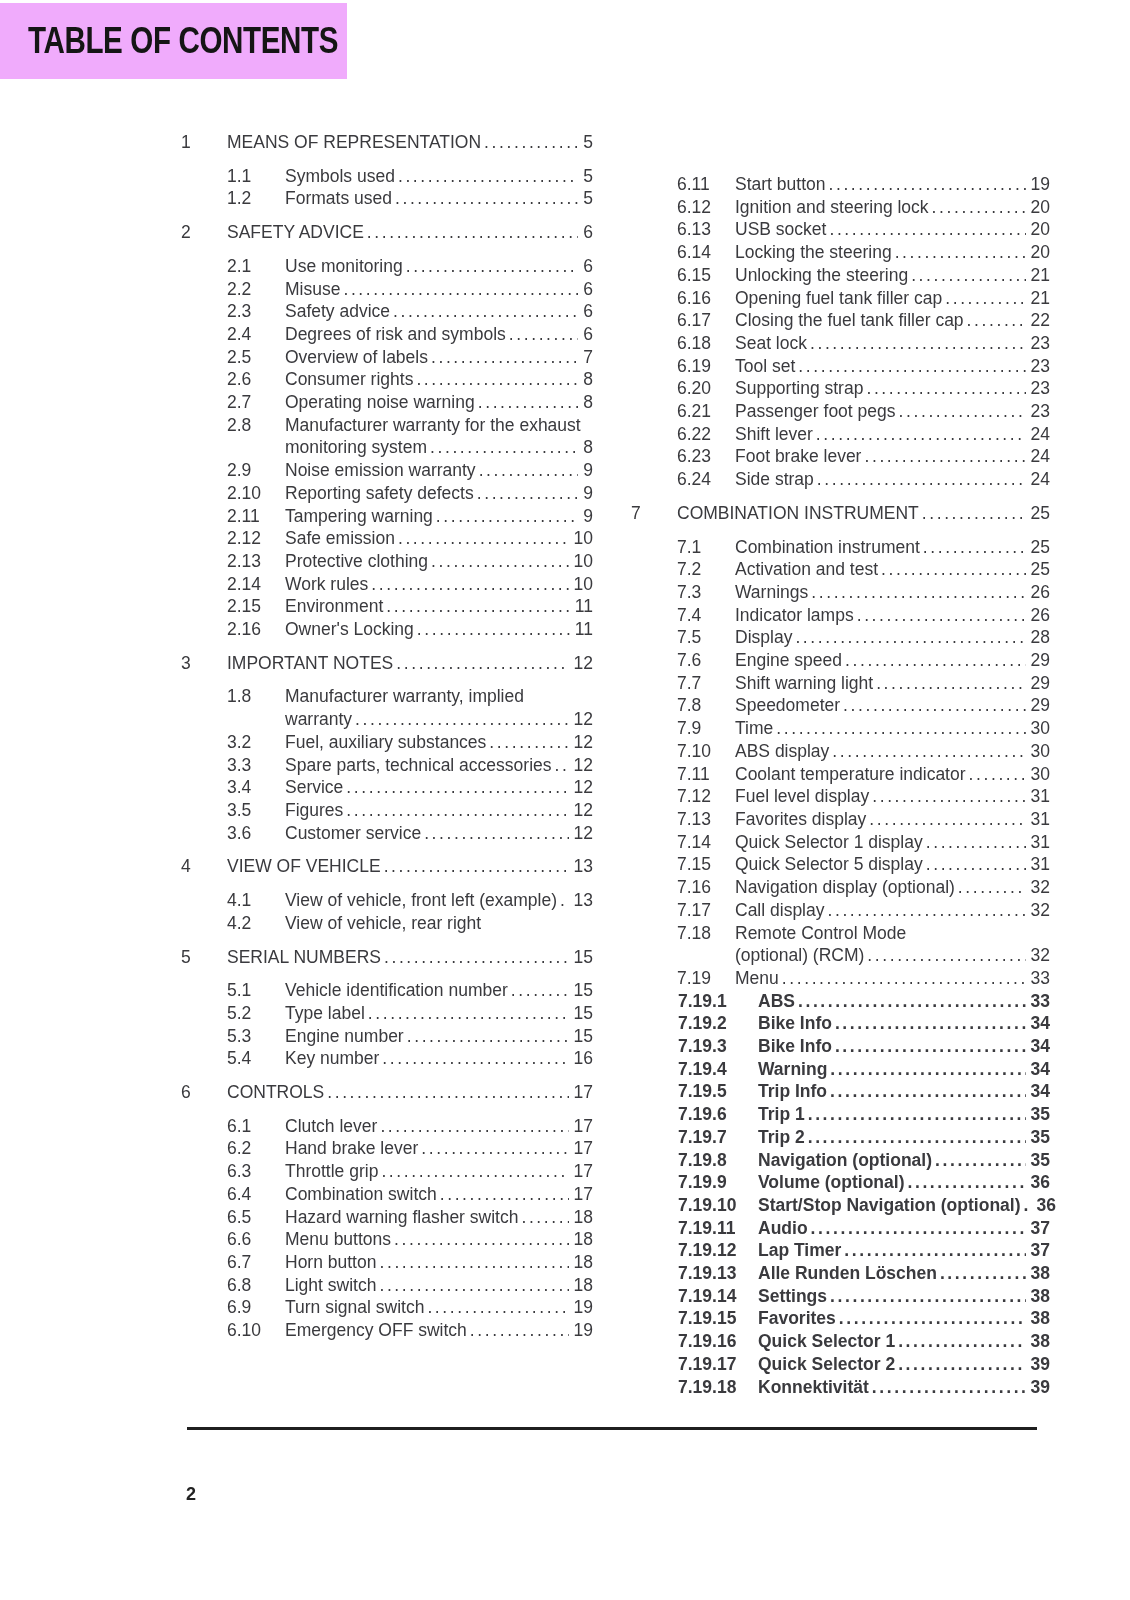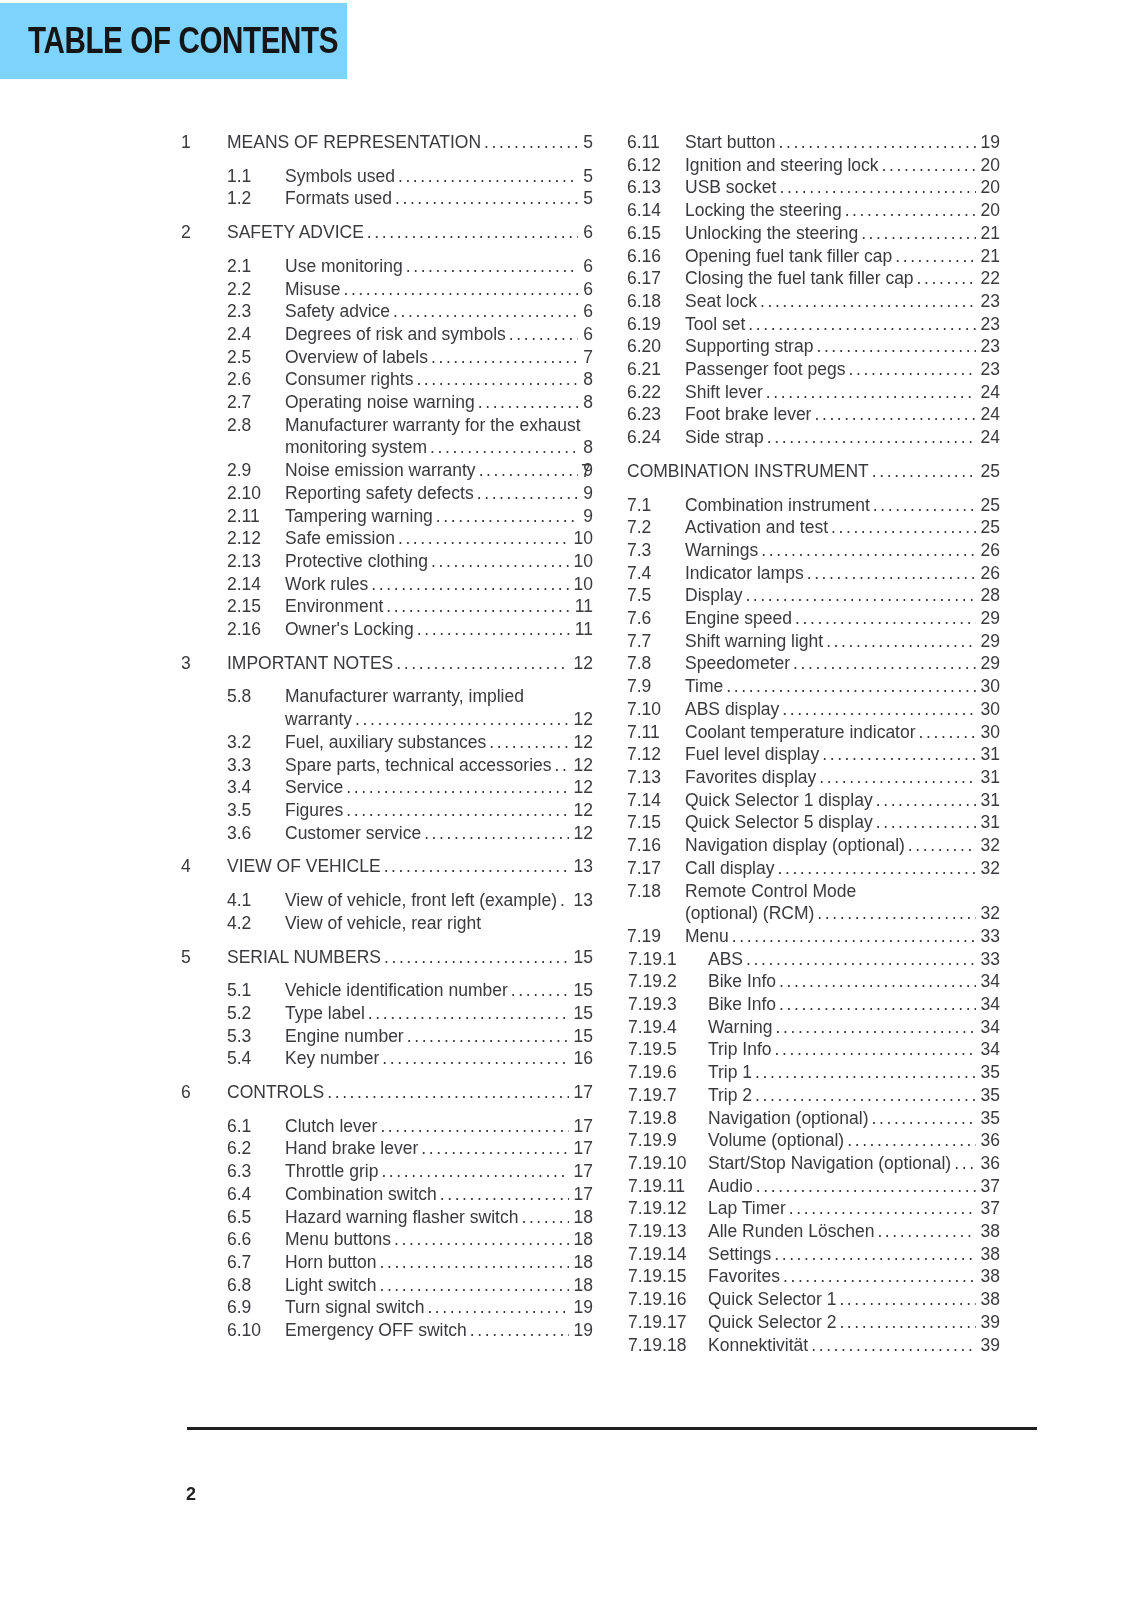--- a/index.html
+++ b/index.html
@@ -10,21 +10,21 @@
     overflow: hidden;
     font-family: "Liberation Sans", sans-serif;
     color: #3a3a3e;
   }
 
   
   .header-box {
     position: absolute;
     left: 0; top: 3px;
     width: 347px; height: 76px;
-    background: #7dd3fc;
+    background: #f0abfc;
     display: flex;
     align-items: center;
   }
   .header-title {
     display: inline-block;
     margin-left: 28px;
     font-size: 37px;
     font-weight: bold;
     letter-spacing: -0.5px;
     color: #151515;
@@ -35,36 +35,36 @@
 
   
   .toc-col {
     position: absolute;
     top: 131px;
     display: flex;
     flex-direction: column;
     font-size: 17.5px;
   }
   #toc-col-left  { left: 181px; width: 412px; }
-  #toc-col-right { left: 581px; width: 419px; }
+  #toc-col-right { left: 631px; width: 419px; margin-top: 42px; }
 
   .row { }
   .row.chapter { margin-top: 11px; margin-bottom: 11px; }
   .toc-col > .row.chapter:first-child { margin-top: 0; }
 
   .line {
     display: flex;
     align-items: baseline;
     line-height: 22.7px;
   }
   .num { flex: 0 0 auto; }
   .chapter .num { width: 46px; }
   .sub .line    { padding-left: 46px; }
   .sub .num     { width: 58px; }
-  .subsub .line { padding-left: 47px; }
+  .subsub .line { padding-left: 47px; font-weight: bold; }
   .subsub .num  { width: 80px; }
 
   .title { flex: 0 0 auto; white-space: nowrap; }
 
   .leader {
     flex: 1 1 8px;
     min-width: 8px;
     overflow: hidden;
     white-space: nowrap;
     margin: 0 5px 0 3px;
@@ -265,21 +265,21 @@
     <div class="row chapter">
       <div class="line">
         <span class="num">3</span>
         <span class="title">IMPORTANT NOTES</span>
         <span class="leader"></span>
         <span class="page">12</span>
       </div>
     </div>
     <div class="row sub">
       <div class="line">
-        <span class="num">5.8</span>
+        <span class="num">1.8</span>
         <span class="title">Manufacturer warranty, implied</span>
       </div>
       <div class="line">
         <span class="num"></span>
         <span class="title">warranty</span>
         <span class="leader"></span>
         <span class="page">12</span>
       </div>
     </div>
     <div class="row sub">

